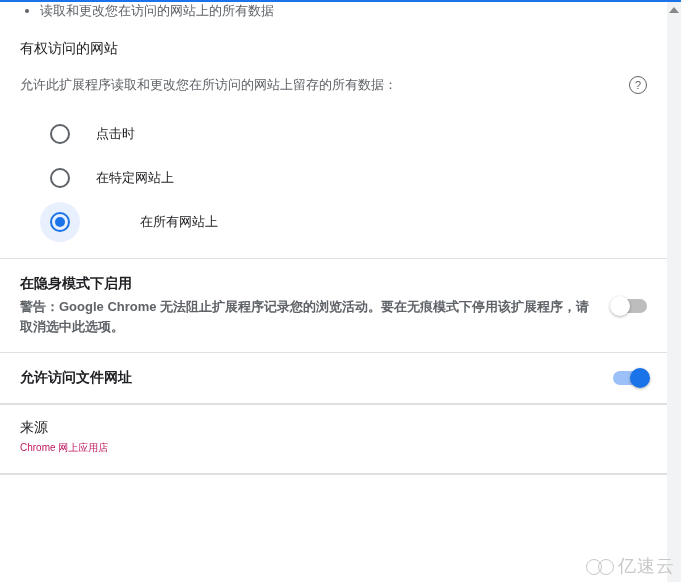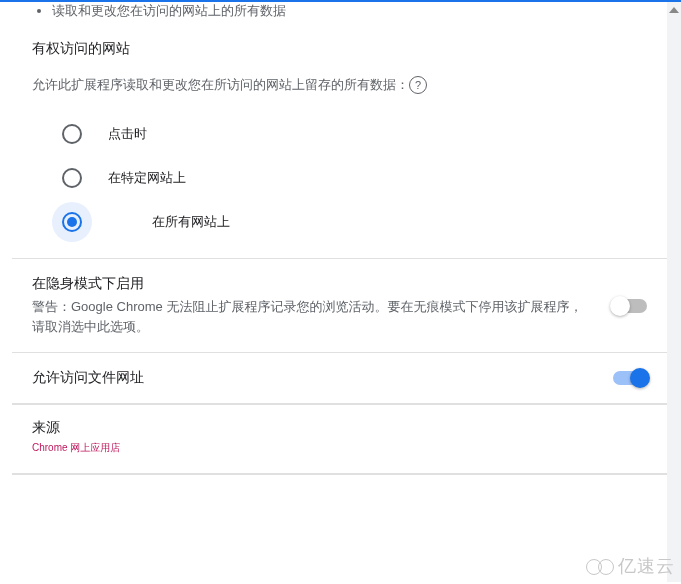--- a/index.html
+++ b/index.html
@@ -5,49 +5,49 @@
     * { box-sizing: border-box; margin: 0; padding: 0; }
     body {
       font-family: "Microsoft YaHei", Arial, sans-serif;
       background: #fff;
       width: 681px;
       height: 584px;
       position: relative;
       overflow: hidden;
     }
     .topbar { height: 2px; background: #1a73e8; }
-    .container { border-right: 14px solid #f1f3f4; height: 580px; padding-left: 12px; }
+    .container { border-right: 14px solid #f1f3f4; height: 580px; }
     .scrollbar-track { position: absolute; right: 0; top: 2px; width: 14px; height: 580px; background: #f1f3f4; }
     .scrollbar-thumb { position: absolute; right: 2px; top: 5px; width: 0; height: 0; border-left: 5px solid transparent; border-right: 5px solid transparent; border-bottom: 6px solid #888; }
     .partial-line {
       padding: 0 20px 6px 36px;
       font-size: 13px;
       color: #5f6368;
     }
     .bullet-li { list-style: disc; margin-left: 4px; }
     .section { padding: 14px 20px; }
     .title-row { font-size: 14px; color: #202124; margin-bottom: 18px; }
-    .desc-row { font-size: 13px; color: #5f6368; display: flex; align-items: center; }
+    .desc-row { font-size: 13px; color: #5f6368; display: flex; align-items: center; justify-content: space-between; }
     .help-icon { width: 18px; height: 18px; border: 1.6px solid #5f6368; border-radius: 50%; display: flex; align-items: center; justify-content: center; font-size: 11px; color: #5f6368; flex-shrink: 0; }
     .radio-group { margin-top: 18px; padding-left: 30px; }
     .radio-opt { display: flex; align-items: center; height: 44px; }
     .radio-outer {
       width: 20px; height: 20px; border-radius: 50%;
       border: 2px solid #5f6368; display: flex; align-items: center; justify-content: center;
       flex-shrink: 0;
     }
     .radio-opt.selected .radio-outer { border-color: #1a73e8; }
     .radio-inner { width: 10px; height: 10px; border-radius: 50%; background: #1a73e8; display: none; }
     .radio-opt.selected .radio-inner { display: block; }
     .radio-opt.selected { position: relative; gap: 44px; }
     .radio-halo { position: absolute; left: -10px; width: 40px; height: 40px; border-radius: 50%; background: #e8f0fe; z-index: -1; display: none; }
     .radio-opt.selected .radio-halo { display: block; }
     .radio-label { margin-left: 26px; font-size: 13px; color: #202124; }
     .divider { border: 0; border-top: 1px solid #e0e0e0; margin: 0; }
-    .row { padding: 16px 20px; display: flex; justify-content: space-between; align-items: center; }
+    .row { padding: 16px 20px; display: flex; justify-content: space-between; align-items: center; font-weight: bold; }
     .row-text { flex: 1; padding-right: 20px; }
     .row-title { font-size: 14px; color: #202124; }
     .row-sub { font-size: 13px; color: #5f6368; margin-top: 4px; line-height: 1.5; }
     .switch {
       width: 34px; height: 14px; border-radius: 8px; position: relative; flex-shrink: 0;
     }
     .switch-off { background: #bdbdbd; }
     .switch-on { background: #9cc0f8; }
     .knob { width: 20px; height: 20px; border-radius: 50%; position: absolute; top: -3px; box-shadow: 0 1px 3px rgba(0,0,0,0.3); }
     .switch-off .knob { background: #fff; left: -3px; }

